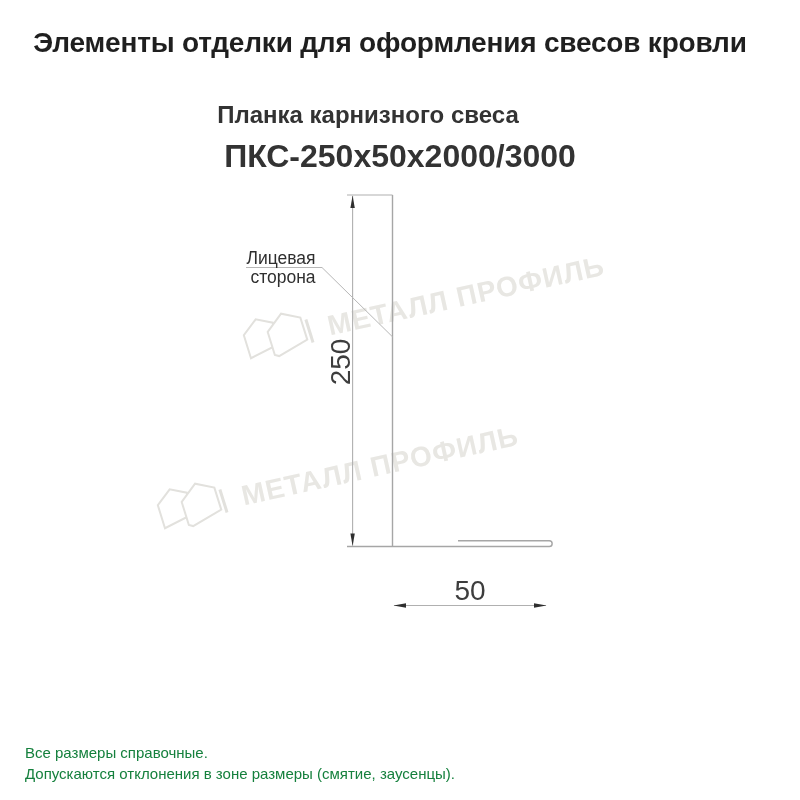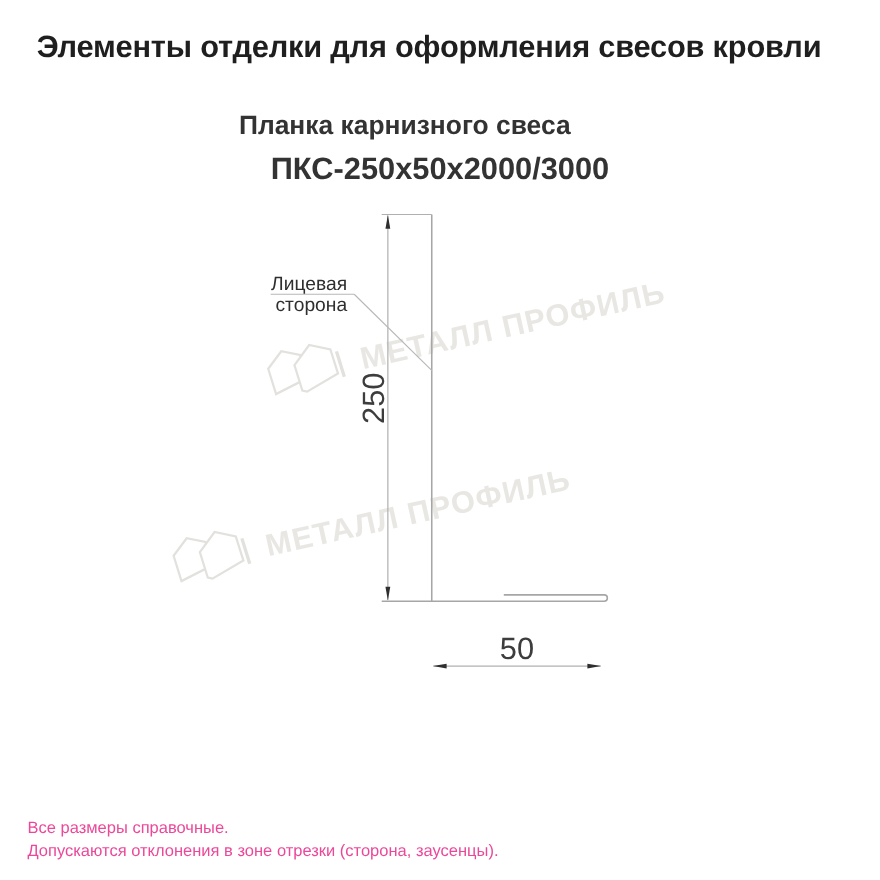--- a/index.html
+++ b/index.html
@@ -4,22 +4,22 @@
 <style>
   html,body{margin:0;padding:0;background:#ffffff;}
   body{width:800px;height:800px;position:relative;overflow:hidden;
        font-family:"Liberation Sans", sans-serif;}
   .abs{position:absolute;}
   .title{top:27px;left:0;width:780px;text-align:center;
          font-size:28px;font-weight:bold;color:#1f1f1f;letter-spacing:-0.2px;}
   .subtitle{top:101px;left:0;width:736px;text-align:center;
             font-size:24px;font-weight:bold;color:#333333;}
   .code{top:138px;left:0;width:800px;text-align:center;
-        font-size:28px;font-weight:bold;color:#333333;}
-  .notes{top:742px;left:25px;font-size:15px;line-height:21px;color:#ec4899;}
+        font-size:32px;font-weight:bold;color:#333333;}
+  .notes{top:742px;left:25px;font-size:15px;line-height:21px;color:#15803d;}
   svg{position:absolute;top:0;left:0;}
   .dim-text{font-size:28px;fill:#3d3d3d;font-family:"Liberation Sans",sans-serif;}
   .face-label{font-size:17.5px;fill:#2f2f2f;font-family:"Liberation Sans",sans-serif;}
   .wm-text{font-size:28px;font-weight:bold;fill:#e8e7e3;letter-spacing:1px;
            font-family:"Liberation Sans",sans-serif;}
   .wm-shape{fill:#ffffff;stroke:#e2e1dd;stroke-width:2;}
 </style>
 </head>
 <body>
 
@@ -64,14 +64,14 @@
 
     <line x1="246" y1="267.5" x2="322" y2="267.5" stroke="#b7b7b7" stroke-width="1"></line>
     <line x1="322" y1="267.5" x2="392.7" y2="337" stroke="#b7b7b7" stroke-width="1"></line>
     <text class="face-label" x="281" y="264" text-anchor="middle">Лицевая</text>
     <text class="face-label" x="283" y="282.5" text-anchor="middle">сторона</text>
   </g>
 </svg>
 
 <div class="abs notes">
   <div>Все размеры справочные.</div>
-  <div>Допускаются отклонения в зоне отрезки (сторона, заусенцы).</div>
+  <div>Допускаются отклонения в зоне размеры (смятие, заусенцы).</div>
 </div>
 
 </body></html>

